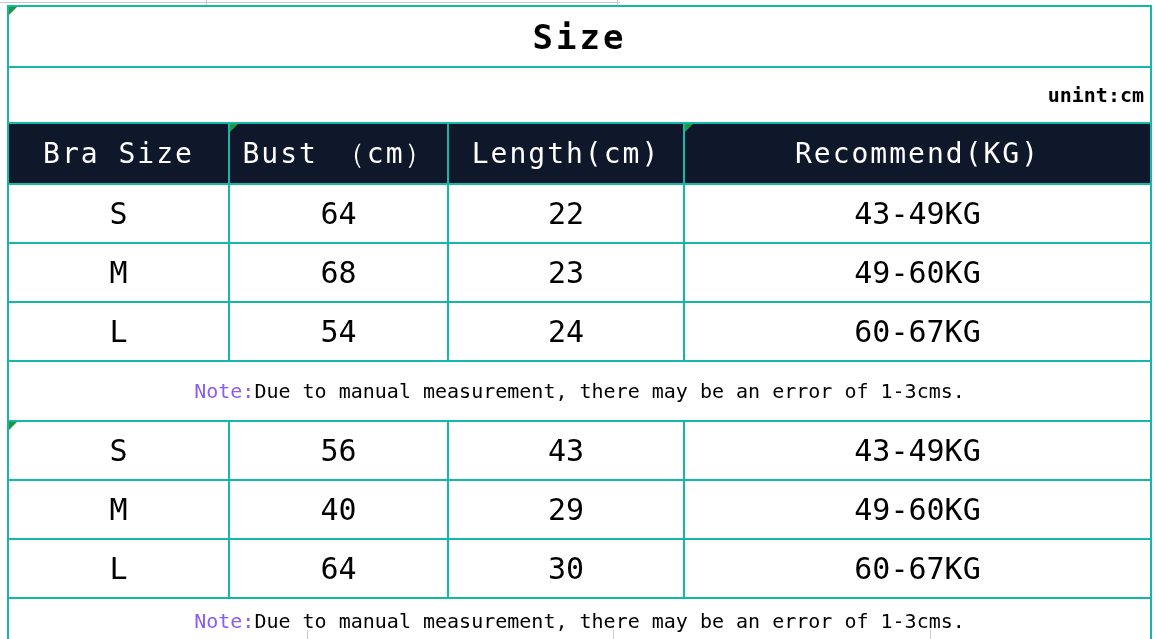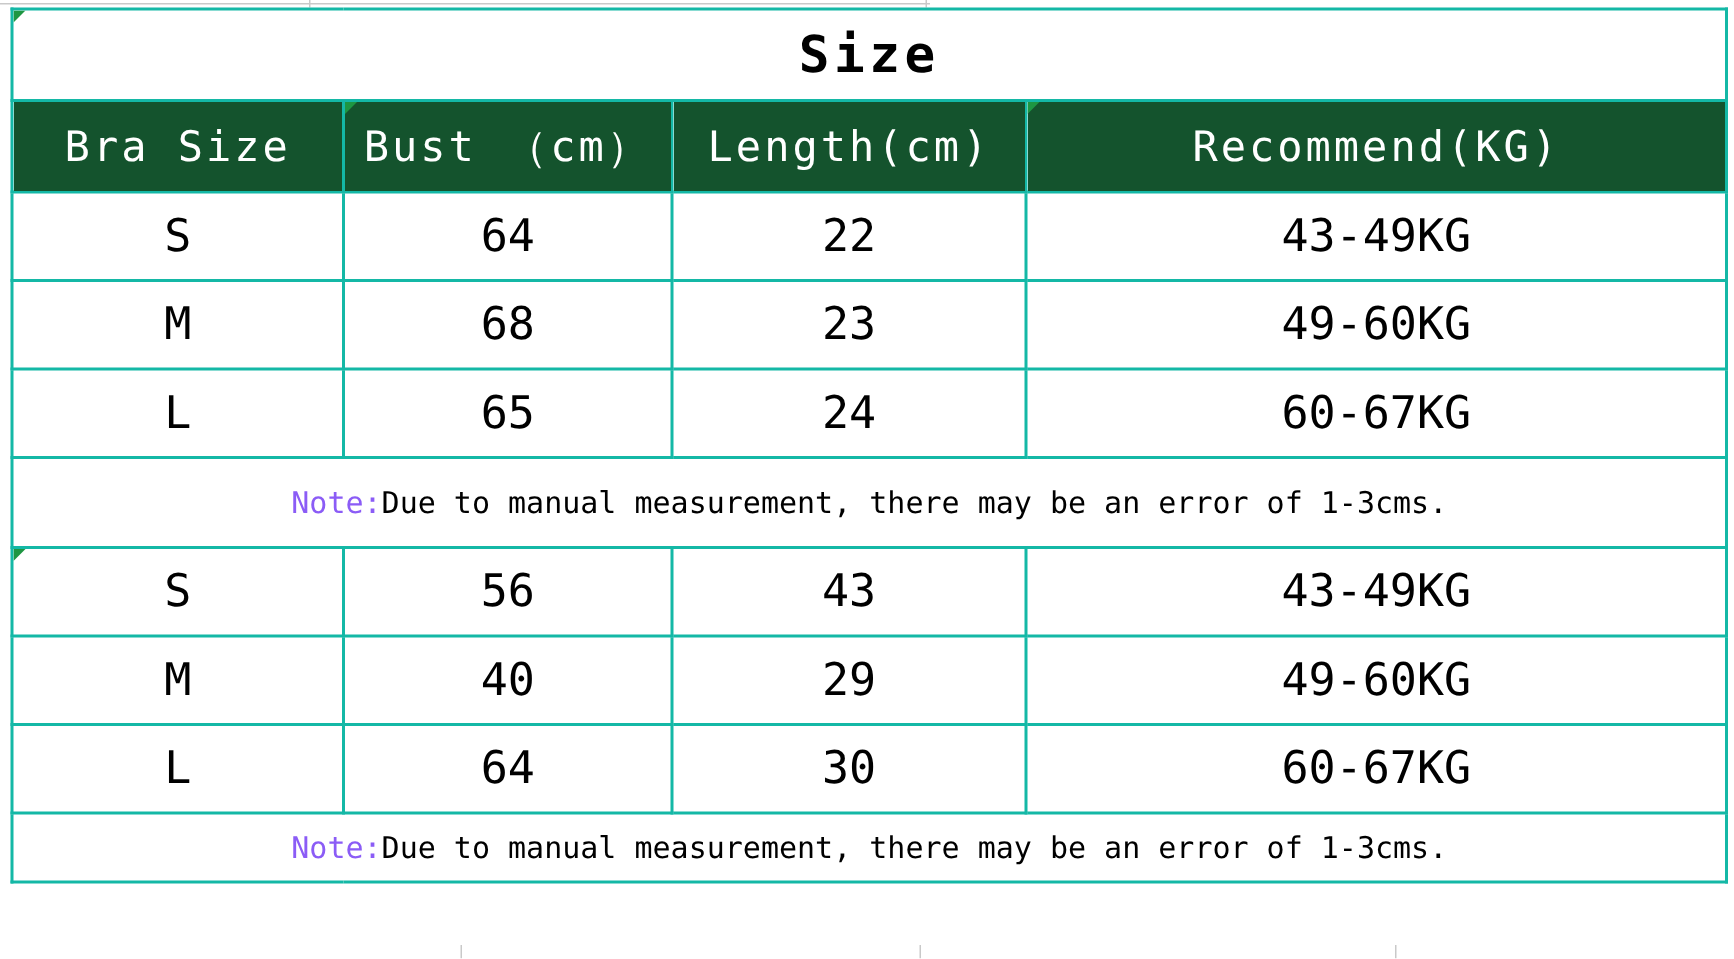--- a/index.html
+++ b/index.html
@@ -15,21 +15,21 @@
     position:absolute;left:7px;top:5px;width:1143px;
     border-collapse:collapse;table-layout:fixed;
     border:2px solid #000;
   }
   td,th{border:2px solid #14b8a6;text-align:center;vertical-align:middle;
         padding:4px;position:relative;overflow:hidden;}
 
   tr.r-title td{height:51px;font-size:34px;font-weight:bold;letter-spacing:3px;}
   tr.r-unit  td{height:46px;font-size:20px;font-weight:bold;text-align:right;padding-right:6px;}
   tr.r-head  th{height:51px;font-size:28px;font-weight:400;letter-spacing:2px;
-                color:#fff;background:#14532d;}
+                color:#fff;background:#0f172a;}
   tr.r-data  td{height:49px;font-size:30px;}
   tr.r-note  td{height:50px;font-size:20px;}
   tr.r-note2 td{height:36px;font-size:20px;}
 
   .note-prefix{color:#8b5cf6;}
 
   
   .tri{position:absolute;top:0;left:0;width:0;height:0;
        border-top:8px solid #1E9642;border-right:8px solid transparent;}
 </style>
@@ -52,20 +52,23 @@
   </colgroup>
 
   <tbody>
       <tr class="r-title">
     <td colspan="4">
       <span class="tri"></span>
       <span>Size</span>
     </td>
   </tr>
 
+  <tr class="r-unit">
+    <td colspan="4">unint:cm</td>
+  </tr>
 
   <tr class="r-head">
     <th>Bra Size</th>
     <th>
       <span class="tri"></span>
       <span>Bust （cm）</span>
     </th>
     <th>Length(cm)</th>
     <th>
       <span class="tri"></span>
@@ -80,21 +83,21 @@
     <td>43-49KG</td>
   </tr>
   <tr class="r-data">
     <td>M</td>
     <td>68</td>
     <td>23</td>
     <td>49-60KG</td>
   </tr>
   <tr class="r-data">
     <td>L</td>
-    <td>65</td>
+    <td>54</td>
     <td>24</td>
     <td>60-67KG</td>
   </tr>
 
   <tr class="r-note">
     <td colspan="4">
       <span class="note-prefix">Note:</span><span>Due to manual measurement, there may be an error of 1-3cms.</span>
     </td>
   </tr>
 

